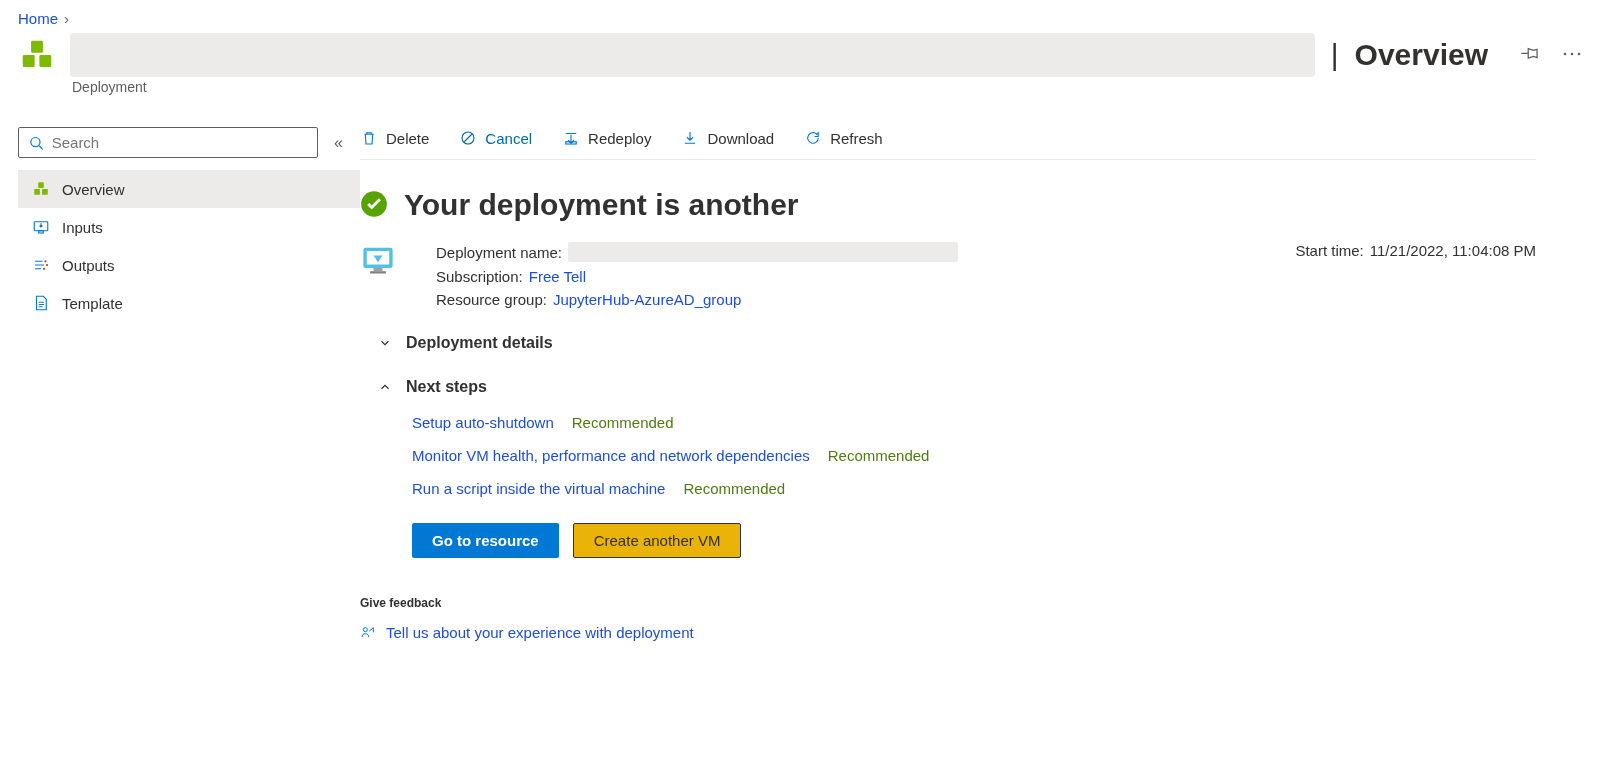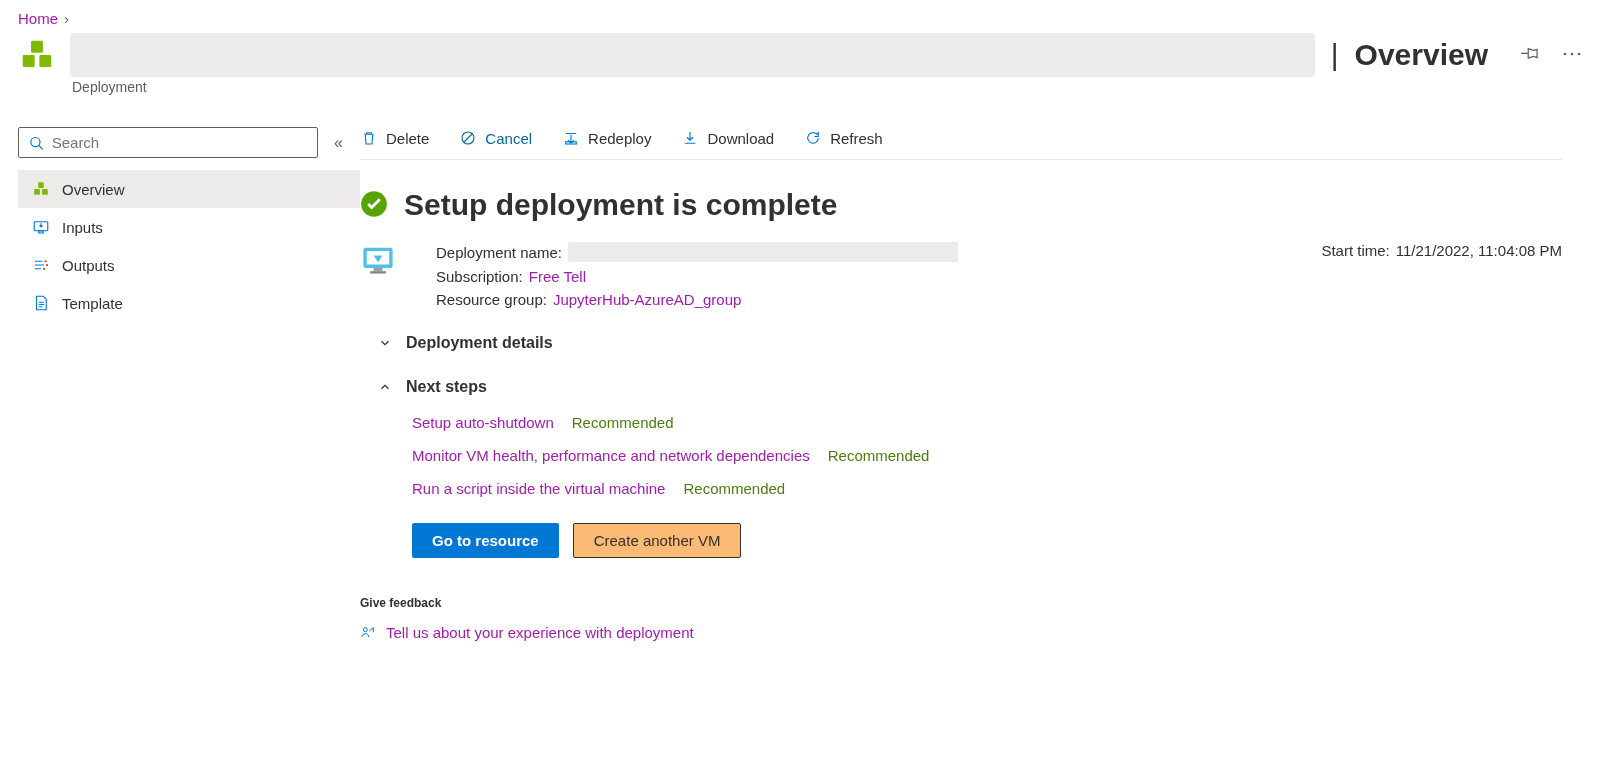--- a/index.html
+++ b/index.html
@@ -1,17 +1,17 @@
 <!DOCTYPE html>
 <html><head>
 <meta charset="utf-8">
 <style>
   * { box-sizing: border-box; margin: 0; padding: 0; }
   body { font-family: "Segoe UI", -apple-system, sans-serif; font-size: 14px; color: #323130; background: #fff; }
-  a { color: #a21caf; text-decoration: none; cursor: pointer; }
+  a { color: #1d4ed8; text-decoration: none; cursor: pointer; }
 
   .breadcrumb { padding: 10px 18px 4px; font-size: 15px; display: flex; align-items: center; gap: 6px; }
   .breadcrumb .chevron { color: #605e5c; }
 
   .title-row { display: flex; align-items: center; padding: 2px 18px 0; gap: 14px; }
   .title-icon { width: 38px; height: 38px; flex: 0 0 38px; }
   .title-bar { flex: 1; height: 44px; background: #edebe9; border-radius: 4px; }
   .title-sep { font-size: 30px; color: #323130; font-weight: 400; padding: 0 2px; }
   .title-text { font-size: 30px; font-weight: 600; }
   .title-actions { display: flex; gap: 22px; padding-left: 18px; }
@@ -26,21 +26,21 @@
   .search-box { flex: 0 0 300px; display: flex; align-items: center; border: 1px solid #605e5c; border-radius: 2px; padding: 6px 10px; background: #fff; }
   .search-box input { border: none; outline: none; font-size: 15px; width: 100%; font-family: inherit; }
   .search-box svg { margin-right: 8px; }
   .collapse { cursor: pointer; color: #605e5c; font-size: 16px; padding: 4px; }
 
   .nav { margin-top: 8px; }
   .nav-item { display: flex; align-items: center; gap: 12px; padding: 10px 14px; cursor: pointer; font-size: 15px; }
   .nav-item.active { background: #edebe9; }
   .nav-item svg { width: 18px; height: 18px; flex: 0 0 18px; }
 
-  .main { flex: 1; padding-right: 38px; }
+  .main { flex: 1; padding-right: 64px; }
   .toolbar { display: flex; align-items: center; gap: 30px; padding: 2px 0 12px; border-bottom: 1px solid #edebe9; }
   .tool { display: flex; align-items: center; gap: 8px; cursor: pointer; font-size: 15px; }
   .tool.disabled { color: #0369a1; cursor: default; }
   .tool svg { width: 18px; height: 18px; }
 
   .status-heading { display: flex; align-items: center; gap: 16px; margin: 28px 0 20px; }
   .status-heading h1 { font-size: 30px; font-weight: 600; }
   .check-circle { width: 28px; height: 28px; }
 
   .details-grid { display: flex; gap: 40px; margin-left: 0; }
@@ -55,21 +55,21 @@
 
   .section { margin: 26px 0 0 18px; }
   .section-head { display: flex; align-items: center; gap: 14px; cursor: pointer; font-size: 16px; font-weight: 600; }
   .next-steps { margin: 18px 0 0 34px; display: flex; flex-direction: column; gap: 16px; font-size: 15px; }
   .step { display: flex; gap: 18px; align-items: flex-end; }
   .reco { color: #4d7c0f; }
 
   .btn-row { margin: 26px 0 0 34px; display: flex; gap: 14px; }
   .btn { padding: 8px 20px; font-size: 15px; border-radius: 2px; cursor: pointer; font-family: inherit; }
   .btn-primary { background: #0078d4; color: #fff; border: none; font-weight: 600; }
-  .btn-secondary { background: #fdba74; border: 1px solid #323130; color: #323130; }
+  .btn-secondary { background: #eab308; border: 1px solid #323130; color: #323130; }
 
   .feedback { margin: 38px 0 0 0; }
   .feedback h3 { font-size: 12px; font-weight: 600; margin-bottom: 14px; }
   .feedback-link { display: flex; align-items: center; gap: 10px; font-size: 15px; }
 </style>
 </head>
 <body>
 
 <div class="breadcrumb">
   <a>Home</a>
@@ -193,21 +193,21 @@
       </div>
     </div>
 
     <div class="status-heading">
       <span>
         <svg class="check-circle" viewBox="0 0 24 24">
             <circle cx="12" cy="12" r="11" fill="#57a300"></circle>
             <path d="M7 12l3 3 7-7" fill="none" stroke="#fff" stroke-width="2.5"></path>
           </svg>
       </span>
-      <h1>Setup deployment is complete</h1>
+      <h1>Your deployment is another</h1>
     </div>
 
     <div class="details-grid">
       <span class="vm-icon">
         <svg viewBox="0 0 32 32">
             <rect x="3" y="5" width="26" height="18" rx="2" fill="#50c0e8"></rect>
             <rect x="6" y="8" width="20" height="12" fill="#fff"></rect>
             <polygon points="12,12 20,12 16,18" fill="#50c0e8"></polygon>
             <rect x="12" y="23" width="8" height="3" fill="#a0a0a0"></rect>
             <rect x="9" y="26" width="14" height="2" fill="#808080"></rect>

